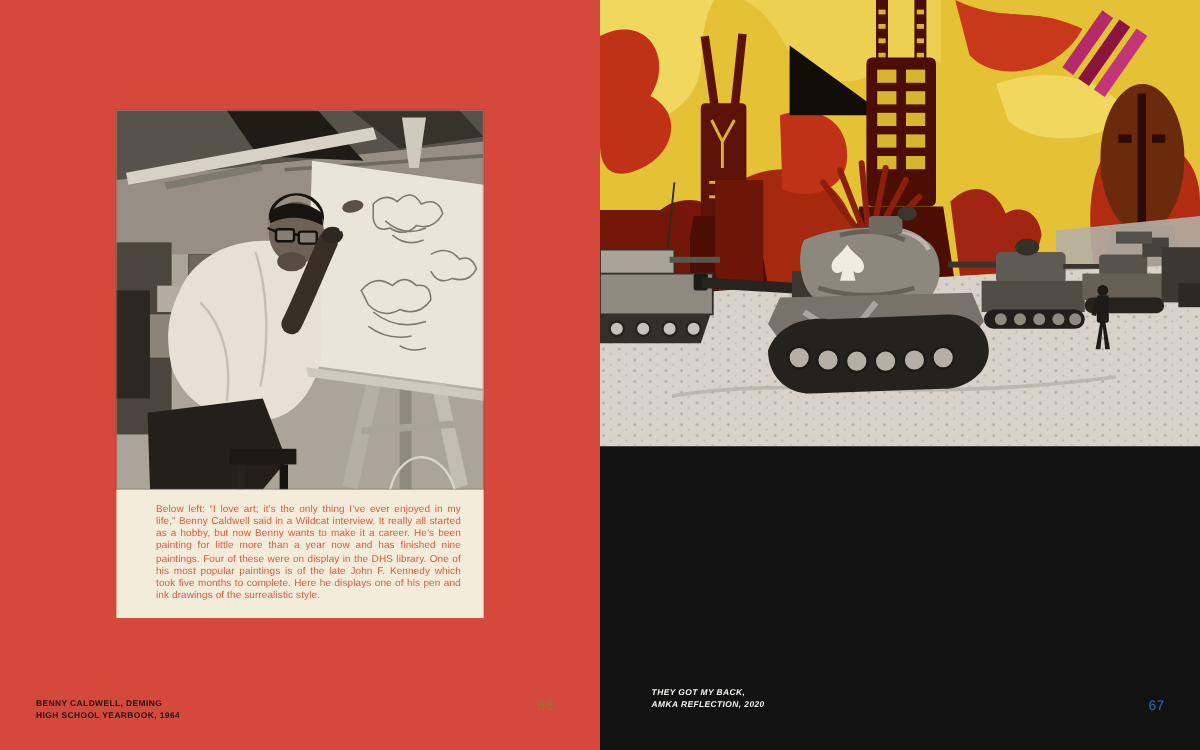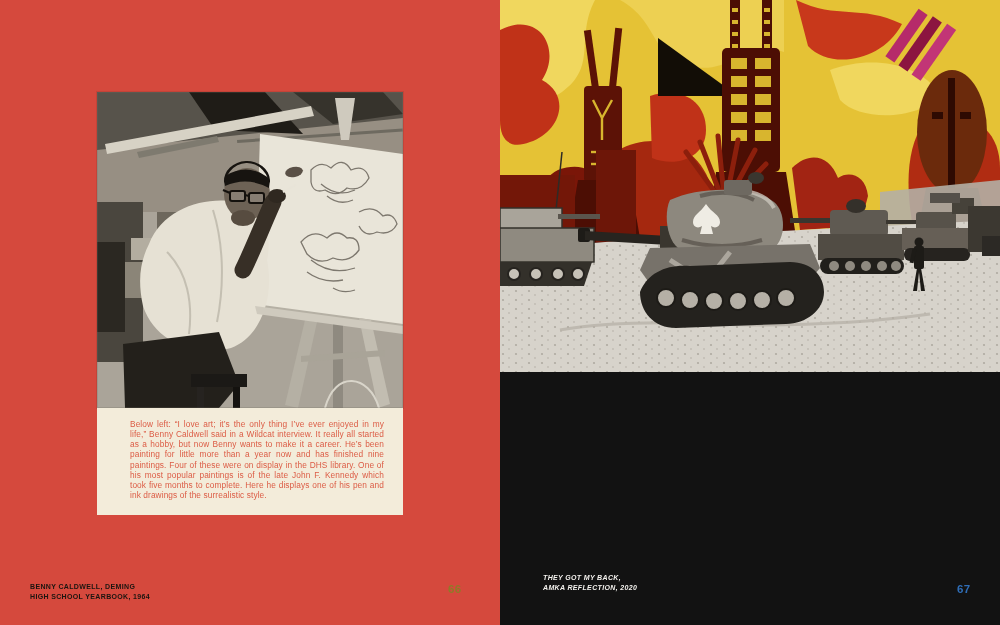--- a/index.html
+++ b/index.html
@@ -23,21 +23,21 @@
            color:var(--caption-text,#dc5c45);
            font-size:8.3px;line-height:10.15px;letter-spacing:0.1px;
            text-align:justify;font-weight:500;}
 
   .credit{position:absolute;font-size:7px;font-weight:bold;letter-spacing:0.35px;
           line-height:9.6px;text-transform:uppercase;}
   .credit span{display:block;}
   .credit-left{left:30px;top:582px;color:var(--credit-left-text,#1a1510);}
   .credit-right{left:43px;top:573px;color:var(--credit-right-text,#f4f2ee);font-style:italic;}
 
-  .folio{position:absolute;top:583px;font-size:11.5px;font-weight:bold;letter-spacing:0.4px;}
+  .folio{position:absolute;top:583px;font-size:11.5px;font-weight:normal;letter-spacing:0.4px;}
   .folio-left{left:448px;color:var(--folio-left,#8f7a28);}
   .folio-right{left:457px;color:var(--folio-right,#2f6db6);}
 
   .artwork{position:absolute;left:0;top:0;width:500px;height:372px;margin:0;}
   .artwork svg{display:block;}
 </style>
 </head>
 <body>
 
 <div class="spread">

